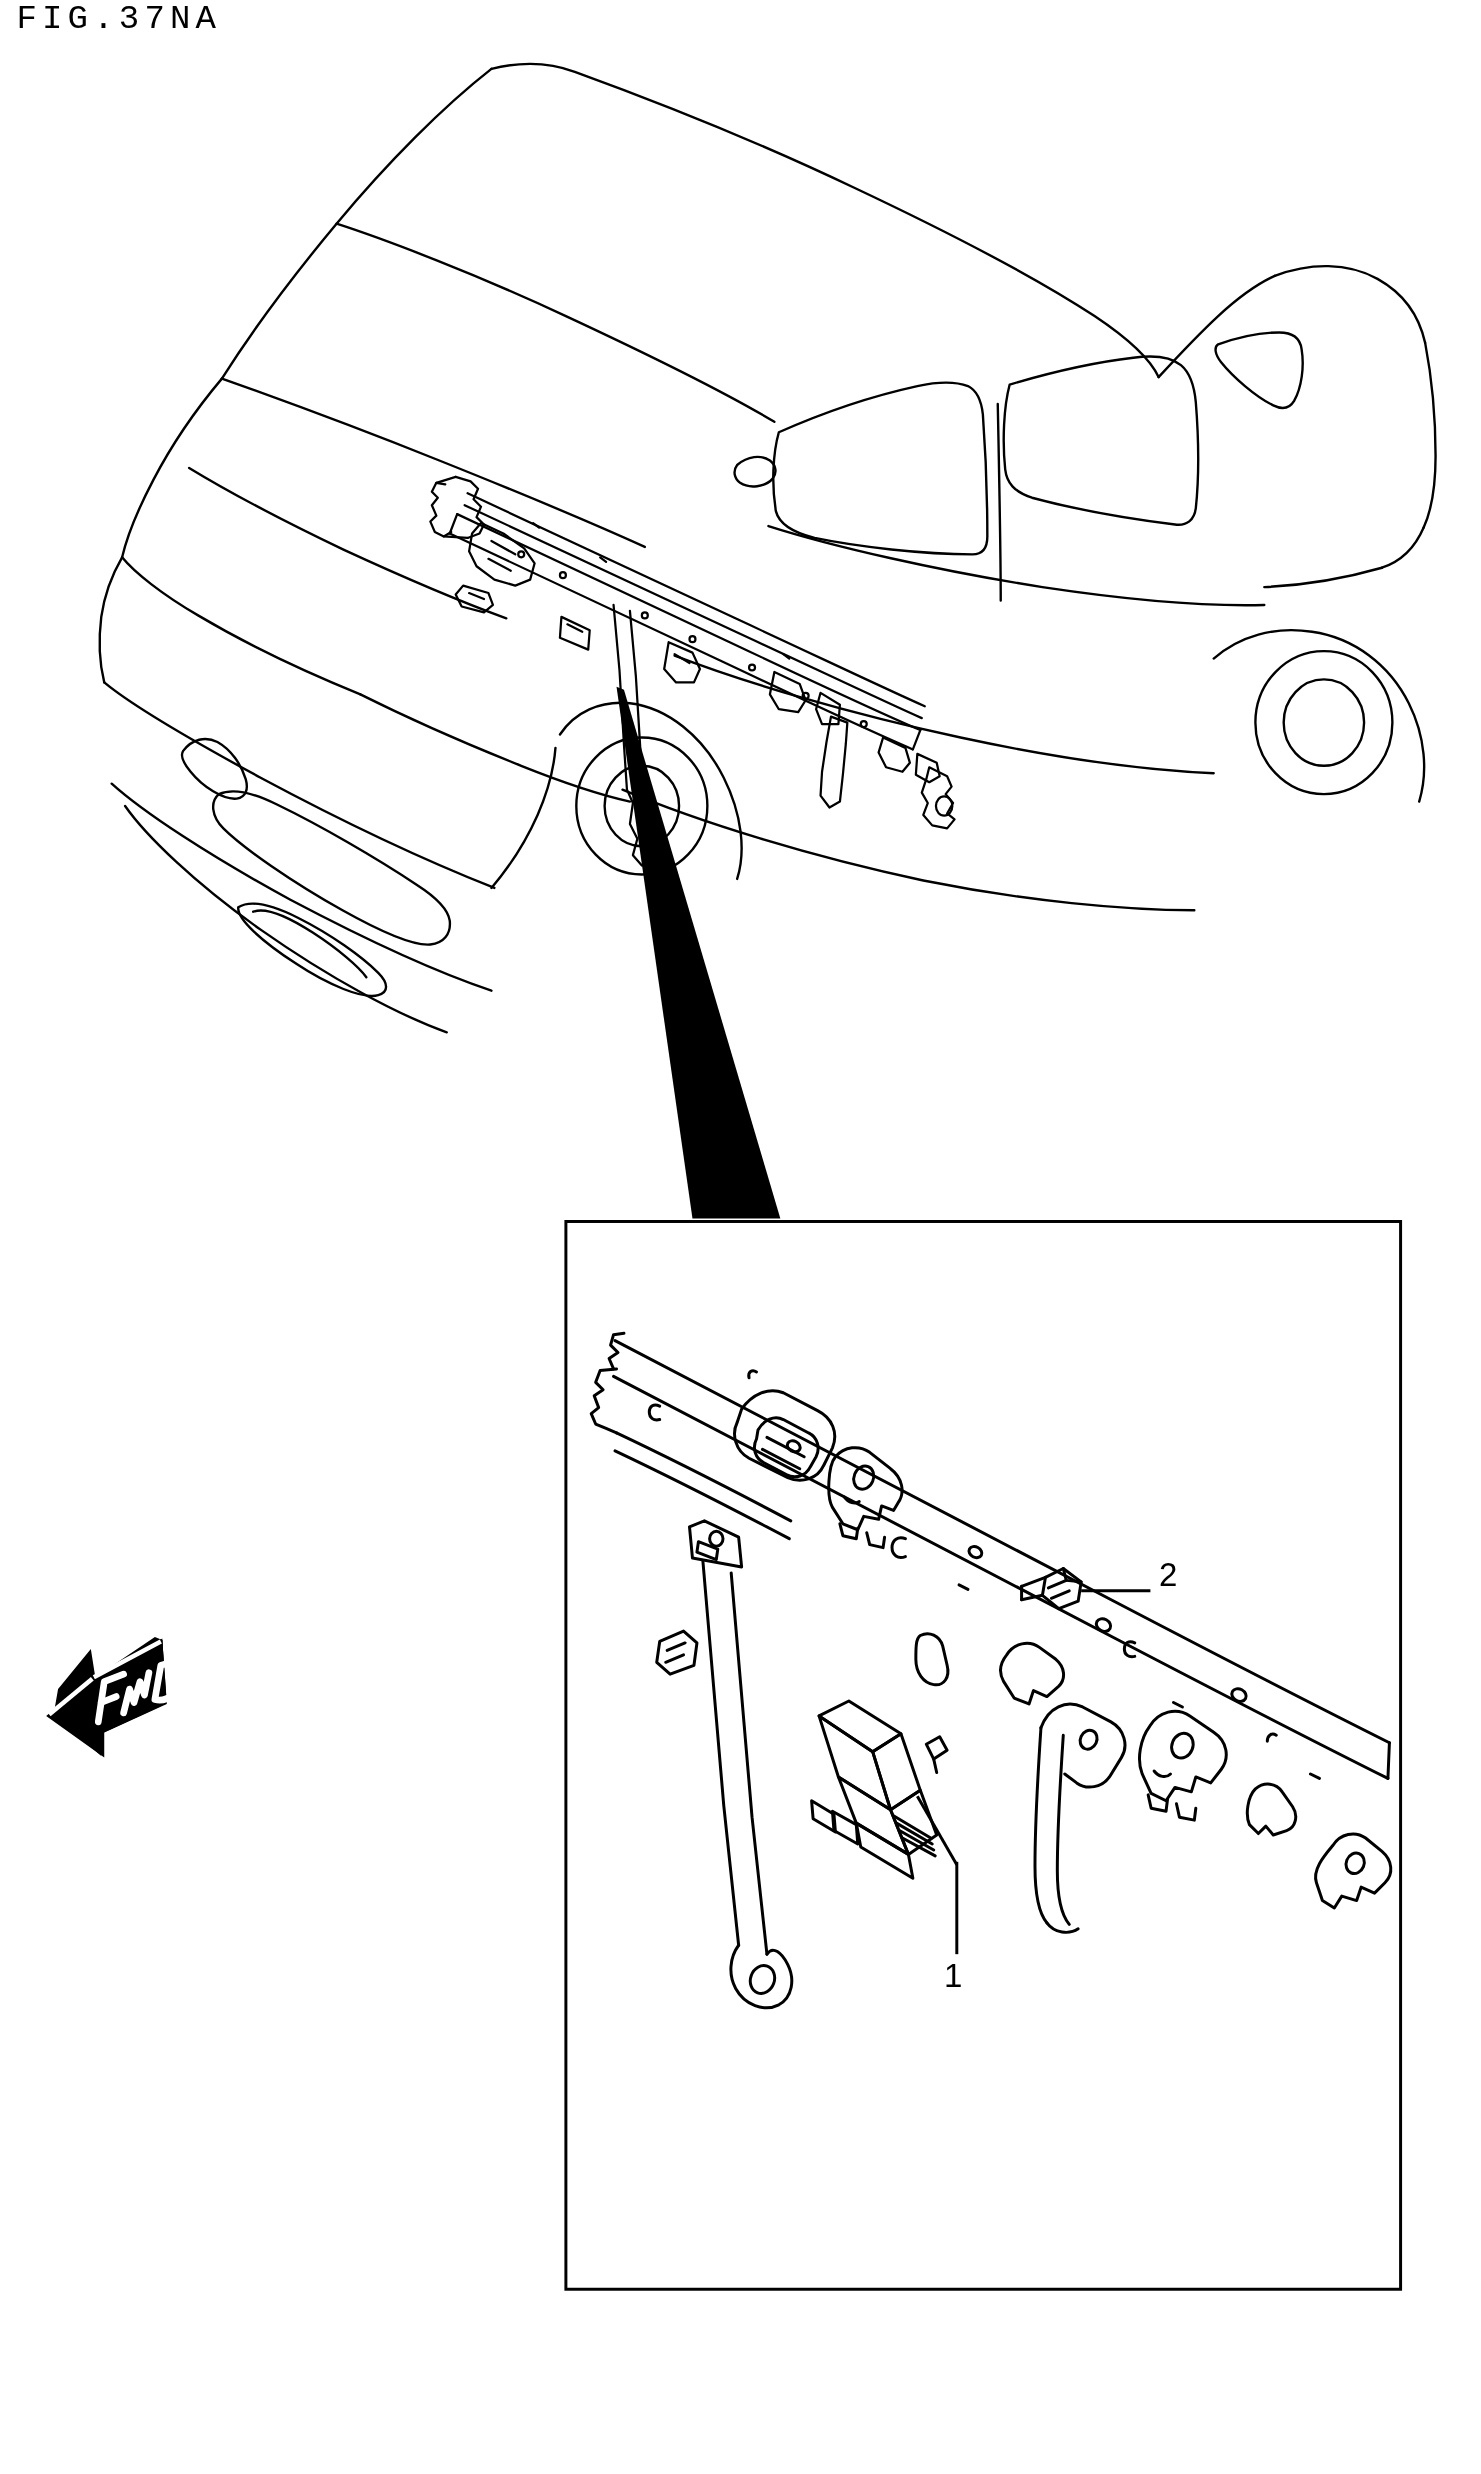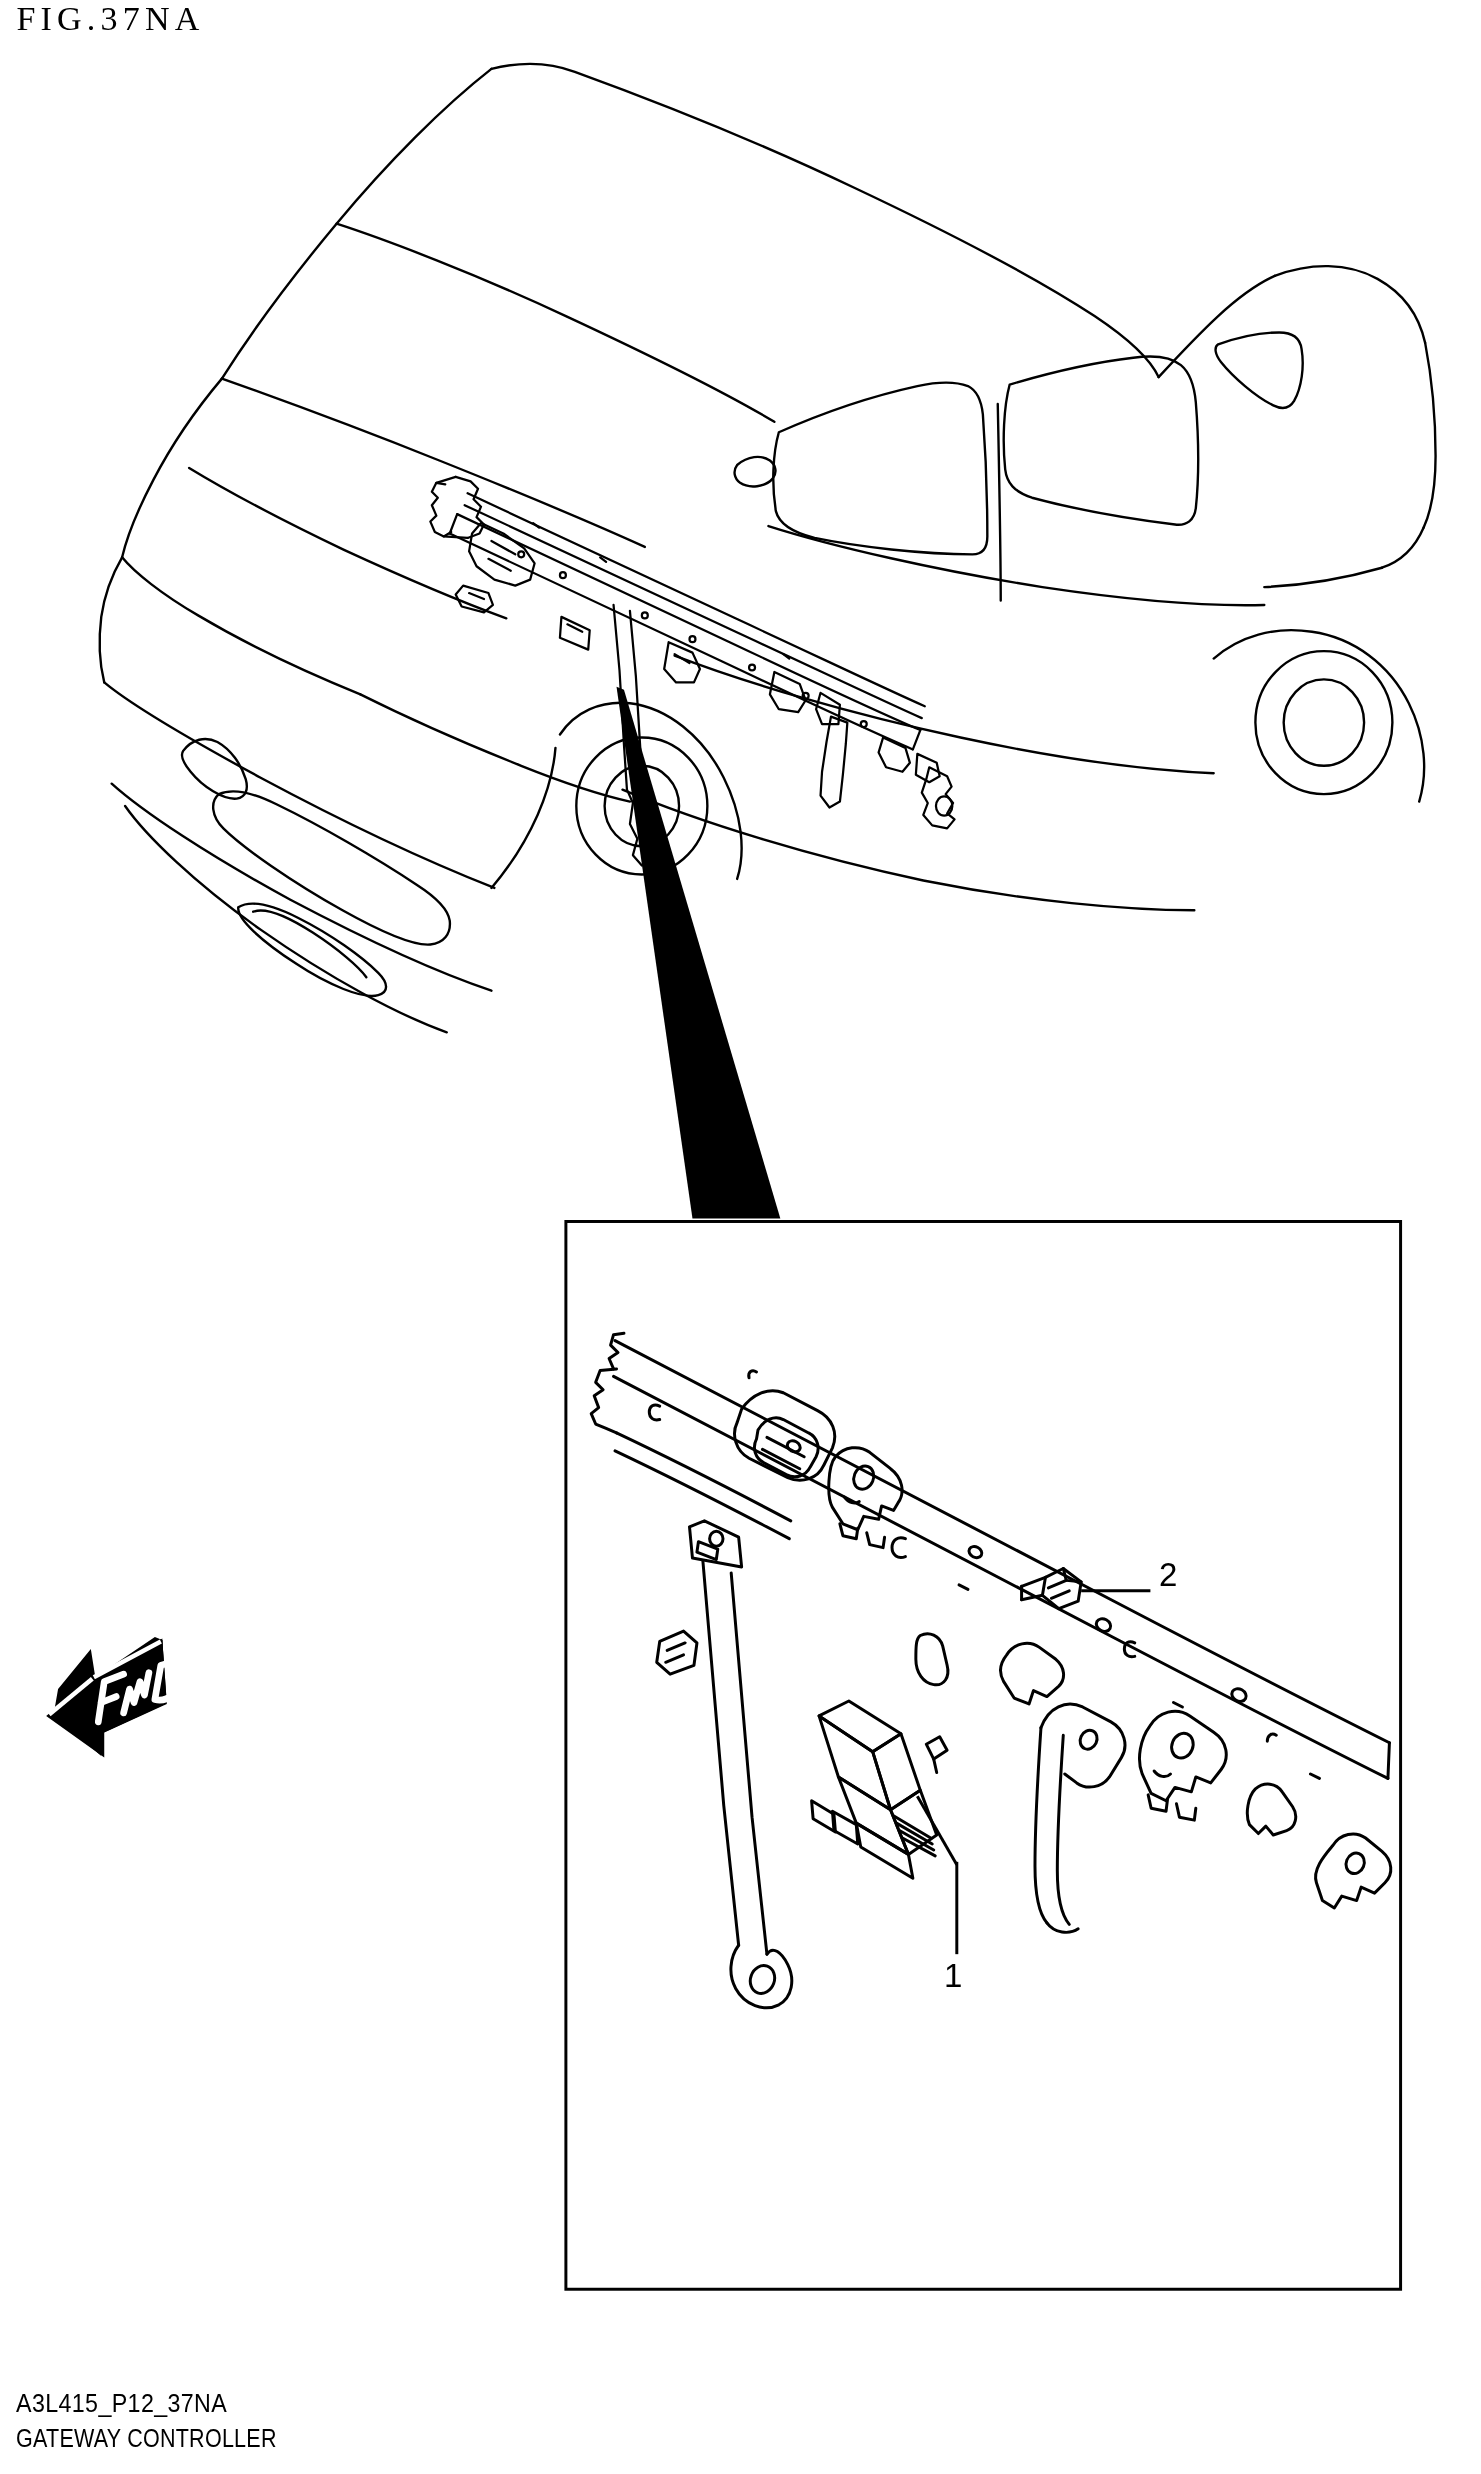--- a/index.html
+++ b/index.html
@@ -21,21 +21,21 @@
     position: absolute;
     inset: 0;
     background: #ffffff;
   }
 
   
   .fig-title {
     position: absolute;
     left: 16.4px;
     top: 1.5px;
-    font-family: Liberation Serif, serif;
+    font-family: Liberation Mono, monospace;
     font-size: 34px;
     font-weight: 400;
     letter-spacing: 5.2px;
     line-height: 1;
     white-space: nowrap;
     color: #000000;
   }
 
   
   .footer-wrap {
@@ -502,19 +502,15 @@
       <line x1="1232" y1="2412" x2="1285" y2="2504"></line>
 
       <line x1="1452" y1="2136" x2="1545" y2="2136"></line>
     </svg>
   </div>
 
   <div class="callout-num" id="callout-1">1</div>
 
   <div class="callout-num" id="callout-2">2</div>
 
-  <div class="footer-wrap">
-    <div class="footer-code">A3L415_P12_37NA</div>
-    <div class="footer-name">GATEWAY CONTROLLER</div>
-  </div>
 
 </div>
 
 
 </body></html>

